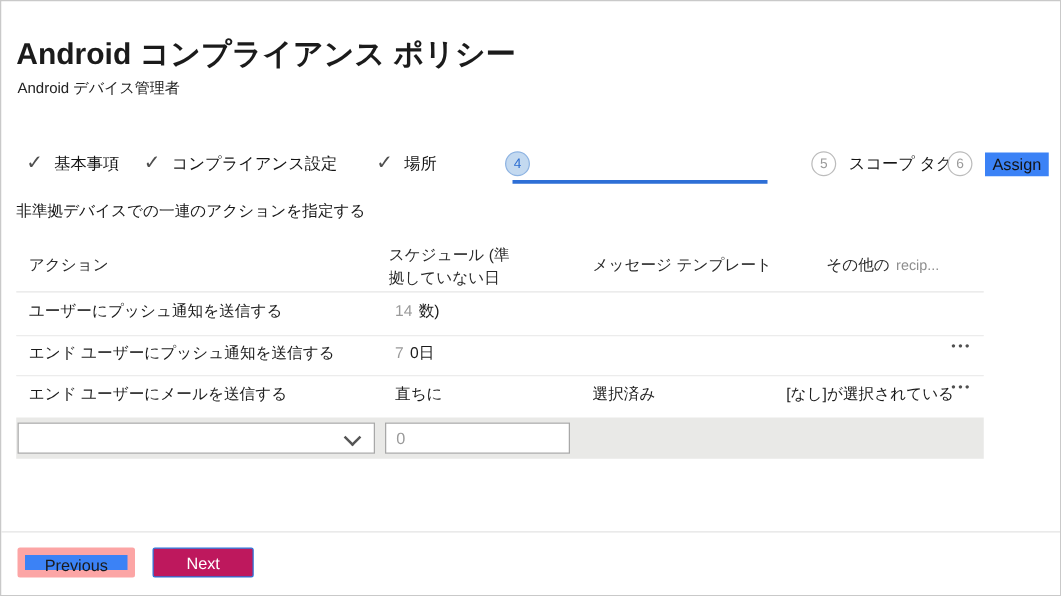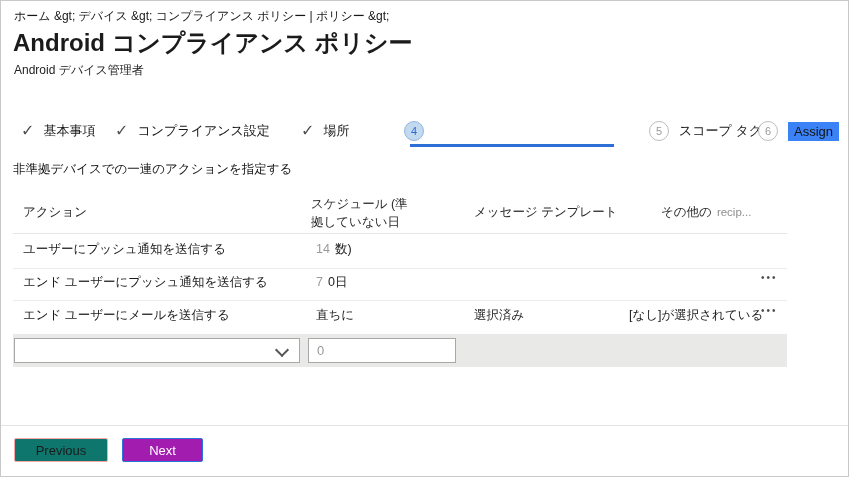--- a/index.html
+++ b/index.html
@@ -52,29 +52,28 @@
   .chev{position:absolute;right:12px;top:6px;width:8px;height:8px;
         border-right:2px solid #555;border-bottom:2px solid #555;transform:rotate(45deg);}
   .qty{left:307px;top:337px;width:148px;height:25px;box-sizing:border-box;
        border:1px solid #a8a8a8;padding:0 8px;font-size:13px;color:#333;
        font-family:"Liberation Sans","DejaVu Sans",sans-serif;}
   .qty::placeholder{color:#9a9a9a;opacity:1;}
   
   .footer-sep{left:0;top:424px;width:849px;height:1px;background:#e3e3e3;}
   .btn{position:absolute;top:437px;height:24px;font-size:13px;border-radius:2px;
        cursor:pointer;font-family:"Liberation Sans","DejaVu Sans",sans-serif;}
-  .btn-prev{left:13px;width:94px;background:#0f766e;border:1px solid #fca5a5;color:#1b1b1b;}
-  .btn-next{left:121px;width:81px;background:#a21caf;border:1px solid #2b74d9;color:#fff;}
+  .btn-prev{left:13px;width:94px;background:#3b82f6;border:6px solid #fca5a5;color:#1b1b1b;}
+  .btn-next{left:121px;width:81px;background:#be185d;border:1px solid #2b74d9;color:#fff;}
 </style>
 </head>
 <body>
 
 <div class="screen">
 
-  <div class="abs breadcrumb">ホーム &amp;gt; デバイス &amp;gt; コンプライアンス ポリシー | ポリシー &amp;gt;</div>
   <div class="abs title">Android コンプライアンス ポリシー</div>
   <div class="abs subtitle">Android デバイス管理者</div>
 
   <div class="abs step step1">
     <span class="check">✓</span>
     <span class="step-label">基本事項</span>
   </div>
   <div class="abs step step2">
     <span class="check">✓</span>
     <span class="step-label">コンプライアンス設定</span>

